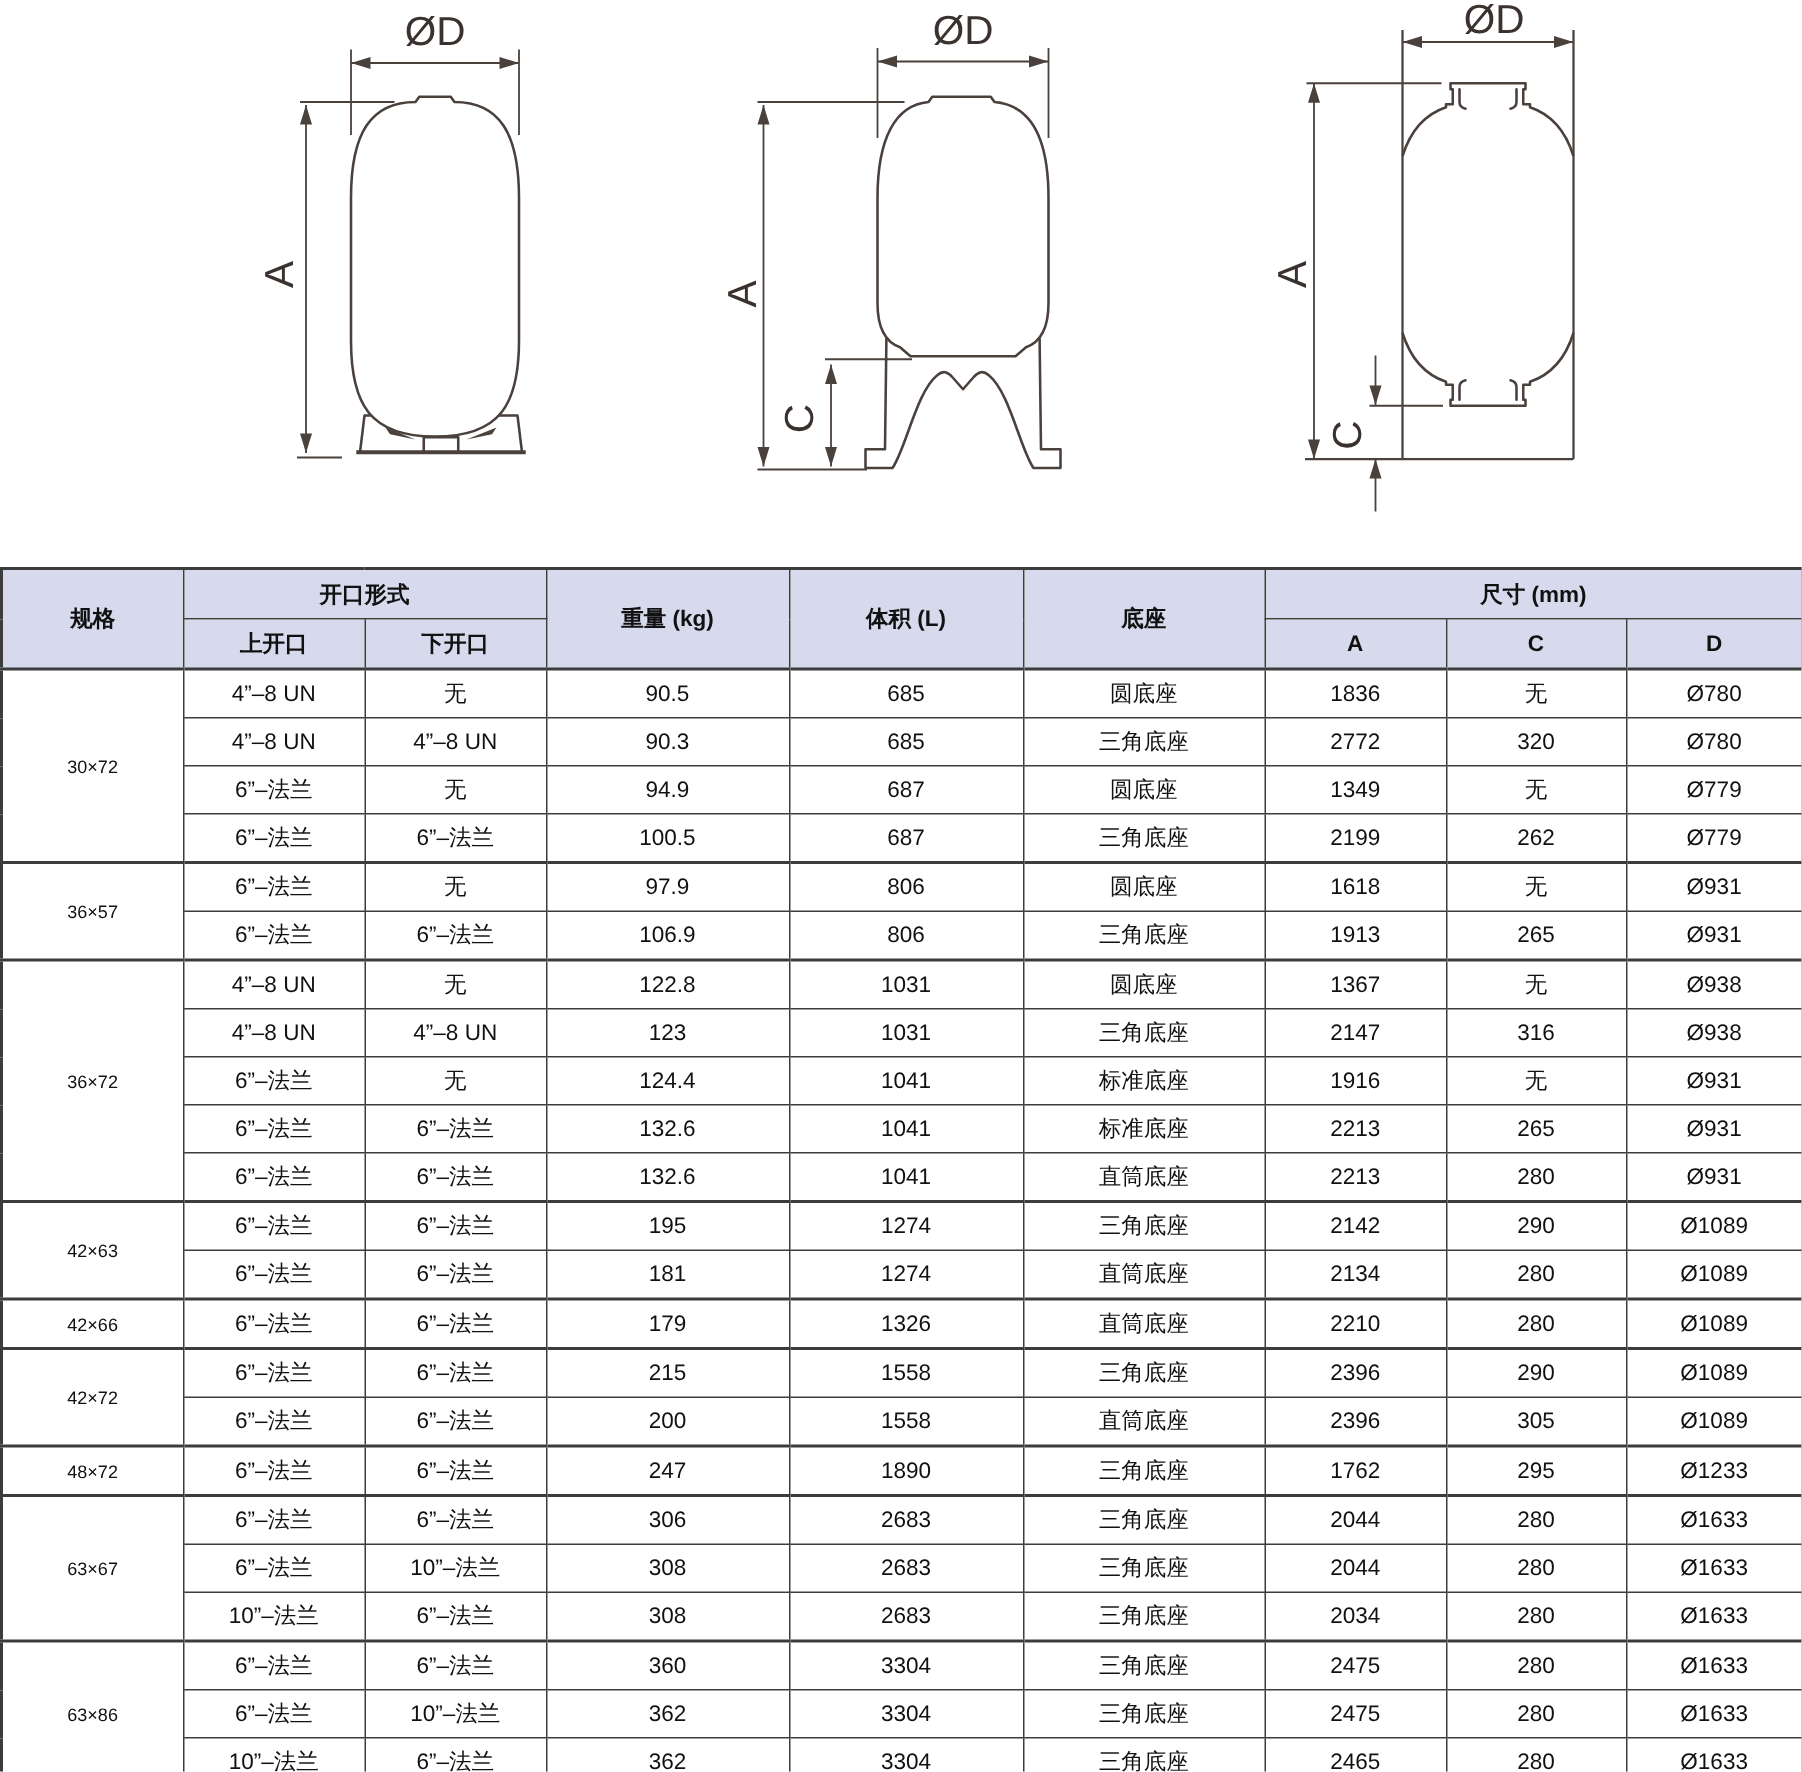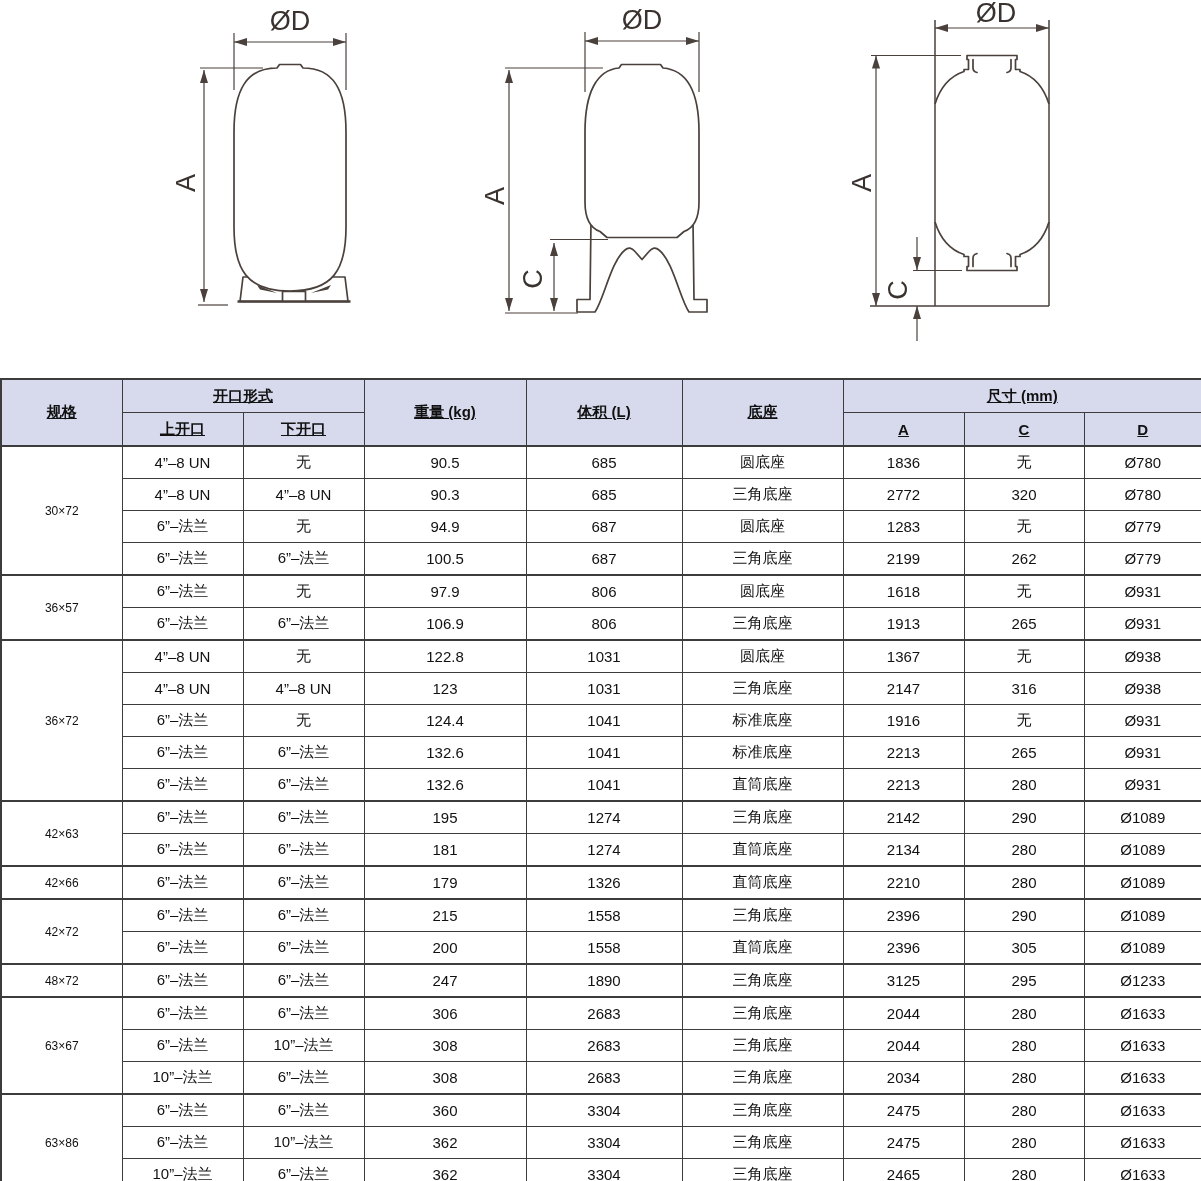--- a/index.html
+++ b/index.html
@@ -26,21 +26,21 @@
 
   table[data-name="spec-table"]{
     position:absolute;top:378px;left:0;width:1201px;
     border-collapse:collapse;table-layout:fixed;
     border:2px solid var(--bd);
   }
   th,td{
     border:1px solid var(--bd);text-align:center;vertical-align:middle;
     padding:0;font-size:15px;overflow:hidden;white-space:nowrap;
   }
-  thead th{background:var(--hbg);font-weight:700;height:32px;text-decoration:underline;}
+  thead th{background:var(--hbg);font-weight:700;height:32px;}
   thead th.hb{border-bottom-width:2px;}
   tbody td{height:31px;font-weight:400;}
   td.spec{font-size:12px;}
   tr.g-first td{border-top-width:2px;}
 </style>
 </head>
 <body data-name="page">
 
 <div class="drawings" data-name="technical-drawings">
 
@@ -182,21 +182,21 @@
         <td data-name="table-cell">2772</td>
         <td data-name="table-cell">320</td>
         <td data-name="table-cell">Ø780</td>
       </tr>
       <tr data-name="table-row">
         <td data-name="table-cell">6”–法兰</td>
         <td data-name="table-cell">无</td>
         <td data-name="table-cell">94.9</td>
         <td data-name="table-cell">687</td>
         <td data-name="table-cell">圆底座</td>
-        <td data-name="table-cell">1283</td>
+        <td data-name="table-cell">1349</td>
         <td data-name="table-cell">无</td>
         <td data-name="table-cell">Ø779</td>
       </tr>
       <tr data-name="table-row">
         <td data-name="table-cell">6”–法兰</td>
         <td data-name="table-cell">6”–法兰</td>
         <td data-name="table-cell">100.5</td>
         <td data-name="table-cell">687</td>
         <td data-name="table-cell">三角底座</td>
         <td data-name="table-cell">2199</td>
@@ -340,21 +340,21 @@
       </tr>
     </tbody>
     <tbody data-name="spec-group">
       <tr data-name="table-row" class="g-first">
         <td rowspan="1" class="spec" data-name="spec-cell">48×72</td>
         <td data-name="table-cell">6”–法兰</td>
         <td data-name="table-cell">6”–法兰</td>
         <td data-name="table-cell">247</td>
         <td data-name="table-cell">1890</td>
         <td data-name="table-cell">三角底座</td>
-        <td data-name="table-cell">3125</td>
+        <td data-name="table-cell">1762</td>
         <td data-name="table-cell">295</td>
         <td data-name="table-cell">Ø1233</td>
       </tr>
     </tbody>
     <tbody data-name="spec-group">
       <tr data-name="table-row" class="g-first">
         <td rowspan="3" class="spec" data-name="spec-cell">63×67</td>
         <td data-name="table-cell">6”–法兰</td>
         <td data-name="table-cell">6”–法兰</td>
         <td data-name="table-cell">306</td>

